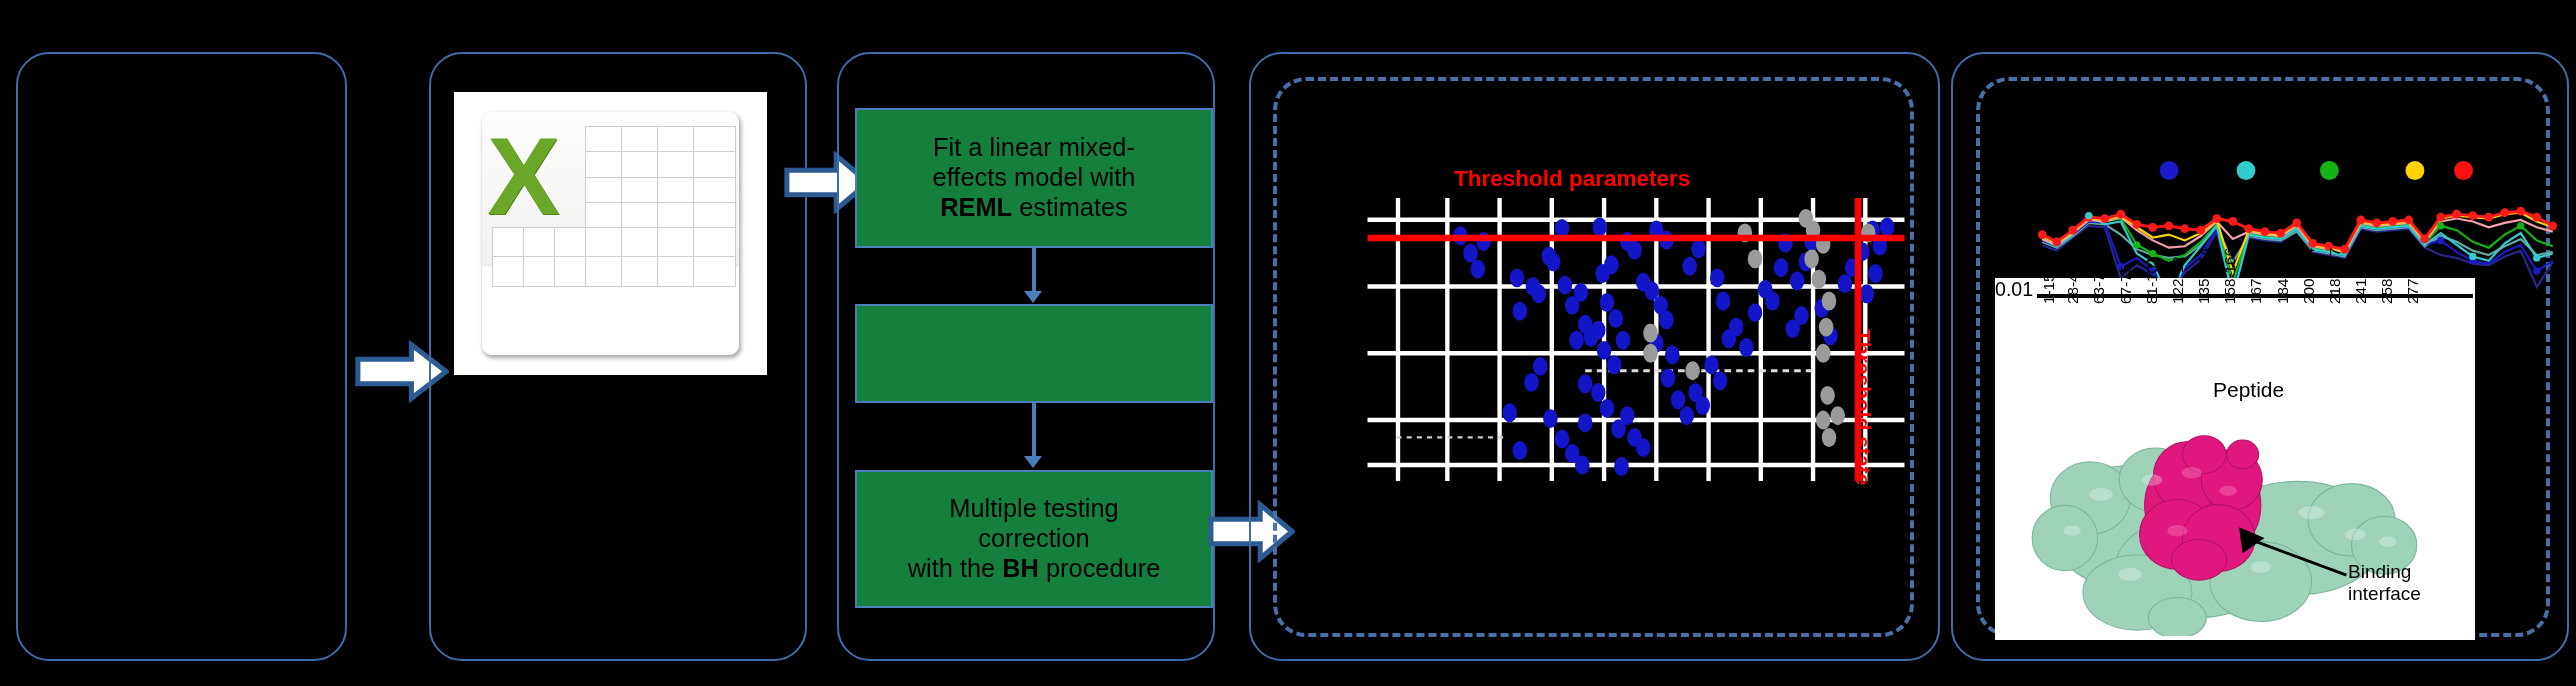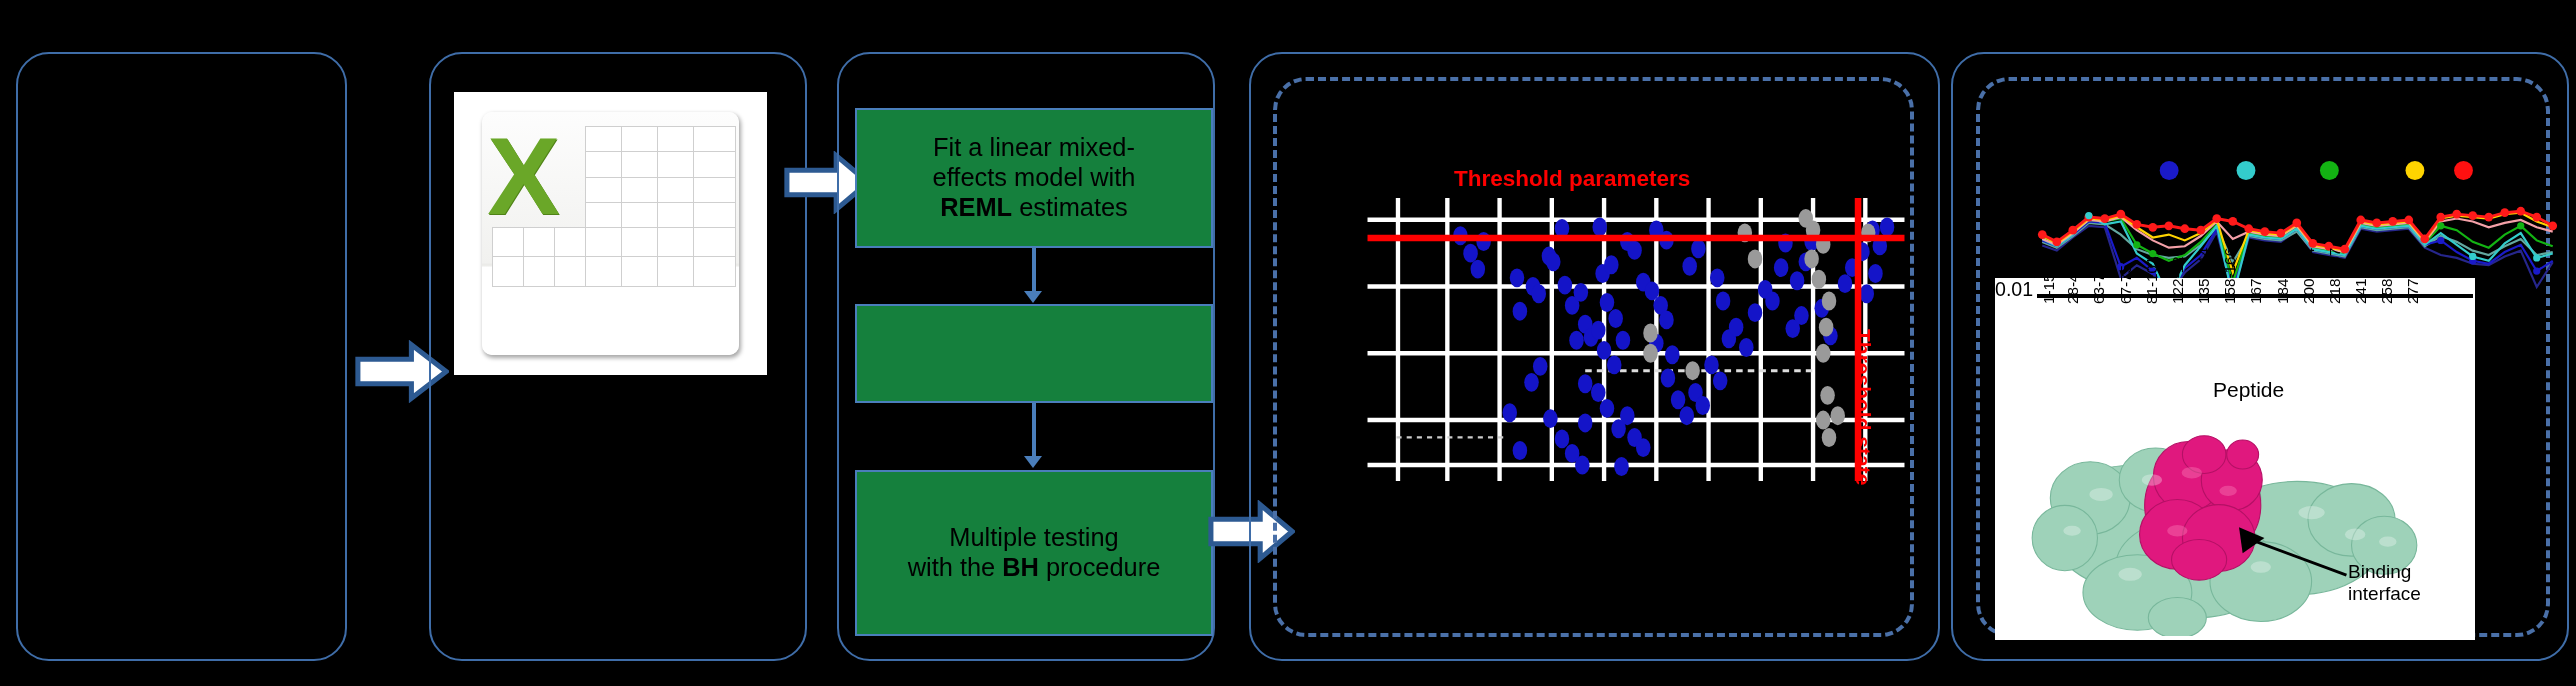--- a/index.html
+++ b/index.html
@@ -131,23 +131,24 @@
 <div class="vtri" style="left:1024px;top:291px;"></div>
 
 <div class="procbox" style="left:855px;top:304px;width:358px;height:99px;">
   <div class="txt">
   </div>
 </div>
 
 <div class="vconnect" style="left:1032px;top:403px;height:60px;"></div>
 <div class="vtri" style="left:1024px;top:456px;"></div>
 
-<div class="procbox" style="left:855px;top:470px;width:358px;height:166px;justify-content:center;">
+<div class="procbox" style="left:855px;top:470px;width:358px;height:138px;justify-content:center;">
   <div class="txt">
     <div>Multiple testing</div>
+    <div>correction</div>
     <div>with the <b>BH</b> procedure</div>
   </div>
 </div>
 
 <div class="flow-arrow" style="left:1208px;top:500px;width:87px;height:63px;">
   <svg width="87" height="63" viewBox="0 0 120 86">
     <polygon points="4,26 72,26 72,6 116,43 72,80 72,60 4,60" fill="#ffffff" stroke="#2d5a92" stroke-width="7" stroke-linejoin="miter"></polygon>
   </svg>
 </div>
 

